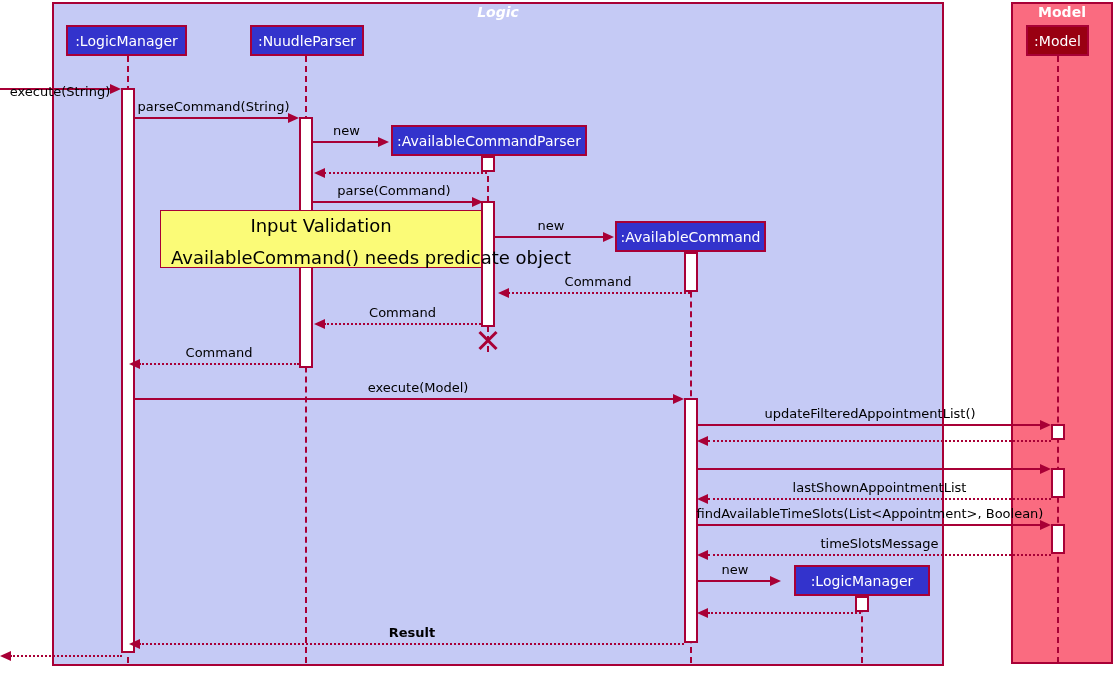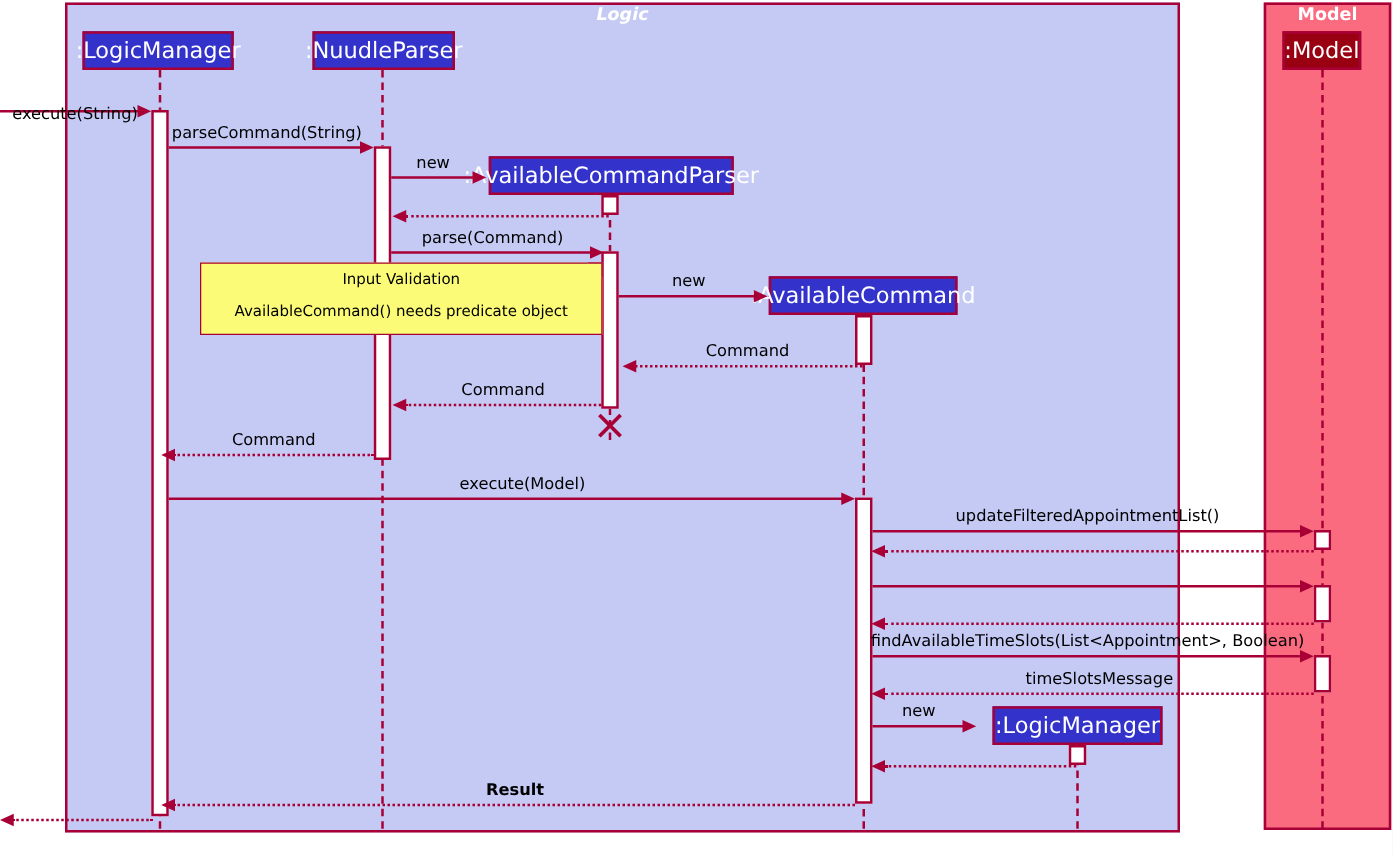--- a/index.html
+++ b/index.html
@@ -46,21 +46,21 @@
     position: absolute;
     width: 0;
     border-left: 2px dashed #A80036;
   }
   
   .participant {
     position: absolute;
     box-sizing: border-box;
     border: 2px solid #A80036;
     color: #ffffff;
-    font-size: 18px;
+    font-size: 14px;
     display: flex;
     align-items: center;
     justify-content: center;
     white-space: nowrap;
     height: 31px;
     background: #3333CC;
   }
   .participant.model-box { background: #990011; }
   
   .activation {
@@ -99,21 +99,21 @@
     color: #000000;
     white-space: nowrap;
     text-align: center;
   }
   
   .note {
     position: absolute;
     box-sizing: border-box;
     background: #FBFB77;
     border: 1px solid #A80036;
-    font-size: 12px;
+    font-size: 18px;
     color: #000000;
     padding: 6px 10px 4px 10px;
     line-height: 1.0;
   }
   .note .note-line {
     text-align: center;
     white-space: nowrap;
   }
   .note .note-line.first { margin-bottom: 14px; }
   .note-fold {
@@ -241,20 +241,21 @@
   <div class="msg-label" style="left:698px; top:406px; width:344px;">updateFilteredAppointmentList()</div>
 
   <div class="msg-line dashed" style="left:708px; top:440px; width:343px;"></div>
   <div class="arrowhead left" style="left:697px; top:436px;"></div>
 
   <div class="msg-line" style="left:698px; top:468px; width:344px;"></div>
   <div class="arrowhead right" style="left:1040px; top:464px;"></div>
 
   <div class="msg-line dashed" style="left:708px; top:498px; width:343px;"></div>
   <div class="arrowhead left" style="left:697px; top:494px;"></div>
+  <div class="msg-label" style="left:708px; top:480px; width:343px;">lastShownAppointmentList</div>
 
   <div class="msg-line" style="left:698px; top:524px; width:344px;"></div>
   <div class="arrowhead right" style="left:1040px; top:520px;"></div>
   <div class="msg-label" style="left:696px; top:506px; width:348px;">findAvailableTimeSlots(List&lt;Appointment&gt;, Boolean)</div>
 
   <div class="msg-line dashed" style="left:708px; top:554px; width:343px;"></div>
   <div class="arrowhead left" style="left:697px; top:550px;"></div>
   <div class="msg-label" style="left:708px; top:536px; width:343px;">timeSlotsMessage</div>
 
   <div class="msg-line" style="left:698px; top:580px; width:74px;"></div>

